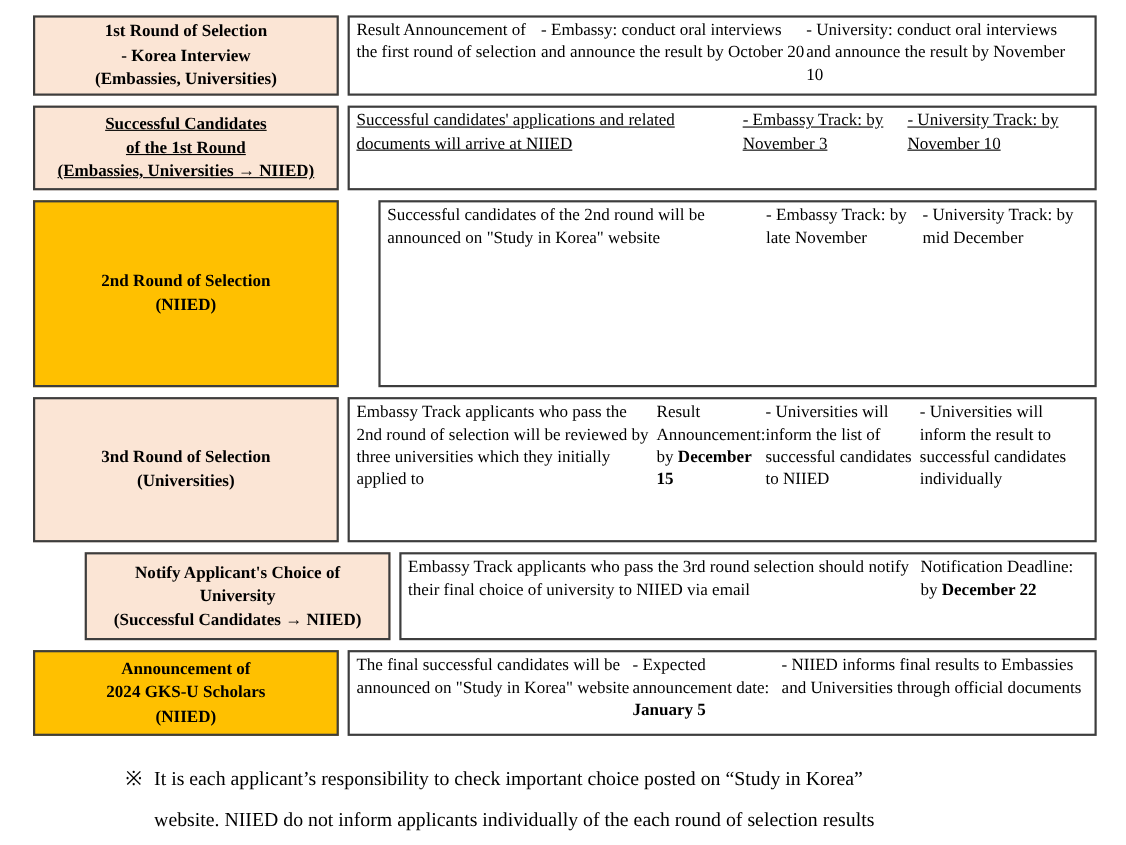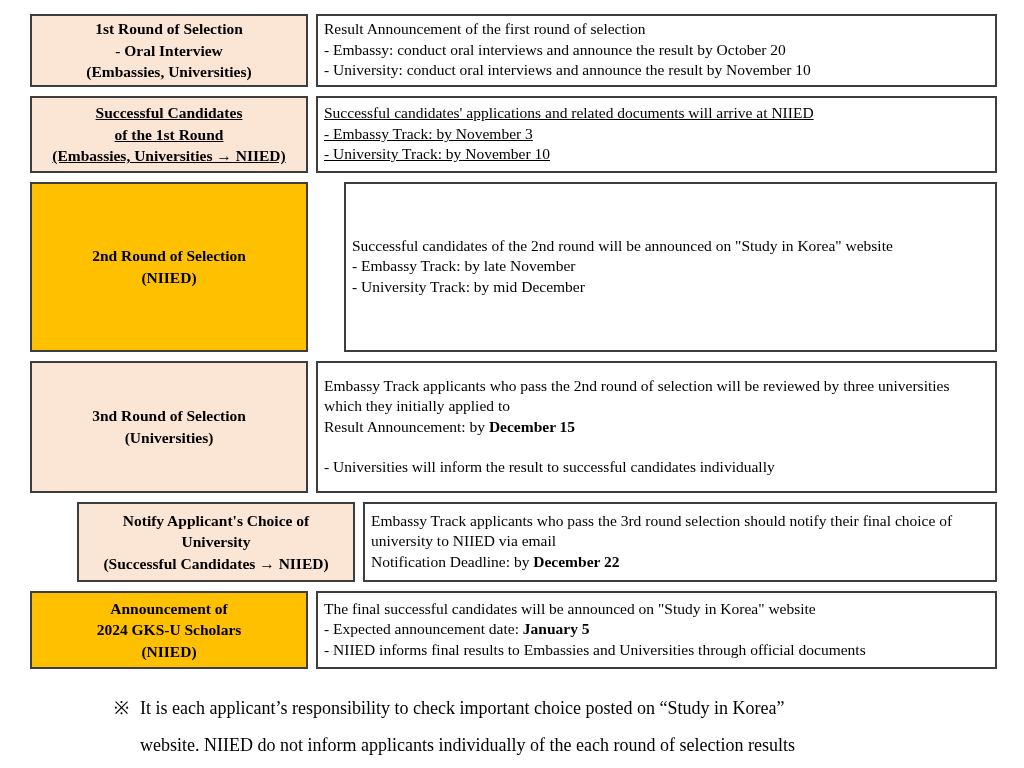--- a/index.html
+++ b/index.html
@@ -50,21 +50,21 @@
     font-size: 15.5px;
     line-height: 1.4;
     padding: 2px 4px;
   }
   .fill-peach { background: #fbe5d5; }
   .fill-gold  { background: #ffc000; }
   .details-cell {
     flex: 1;
     background: #ffffff;
     display: flex;
-    flex-direction: column;
+    flex-direction: row;
     justify-content: center;
     font-size: 15.5px;
     line-height: 1.32;
     padding: 2px 8px 3px 6px;
   }
   .detail-line { min-height: 20px; }
   .bold { font-weight: bold; }
   .footnote {
     position: absolute;
     left: 114px;
@@ -81,21 +81,21 @@
   .footnote .fn-line { display: block; }
 </style>
 </head>
 <body>
 
 <div class="page">
   <div class="timeline-table" id="rows">
       <div class="trow">
         <div class="cell stage-cell fill-peach">
           <div>1st Round of Selection</div>
-          <div>- Oral Interview</div>
+          <div>- Korea Interview</div>
           <div>(Embassies, Universities)</div>
         </div>
         <div class="cell details-cell">
           <div class="detail-line"><span>Result Announcement of the first round of selection</span></div>
           <div class="detail-line"><span>- Embassy: conduct oral interviews and announce the result by October 20</span></div>
           <div class="detail-line"><span>- University: conduct oral interviews and announce the result by November 10</span></div>
         </div>
       </div>
       <div class="trow">
         <div class="cell stage-cell fill-peach">
@@ -122,20 +122,21 @@
       </div>
       <div class="trow">
         <div class="cell stage-cell fill-peach">
           <div>3nd Round of Selection</div>
           <div>(Universities)</div>
         </div>
         <div class="cell details-cell">
           <div class="detail-line"><span>Embassy Track applicants who pass the 2nd round of selection will be reviewed by three universities which they initially applied to</span></div>
           <div class="detail-line"><span>Result Announcement: by </span><span class="bold">December 15</span></div>
           <div class="detail-line"><span></span></div>
+          <div class="detail-line"><span>- Universities will inform the list of successful candidates to NIIED</span></div>
           <div class="detail-line"><span>- Universities will inform the result to successful candidates individually</span></div>
         </div>
       </div>
       <div class="trow">
         <div class="cell stage-cell fill-peach">
           <div>Notify Applicant's Choice of</div>
           <div>University</div>
           <div>(Successful Candidates → NIIED)</div>
         </div>
         <div class="cell details-cell">

